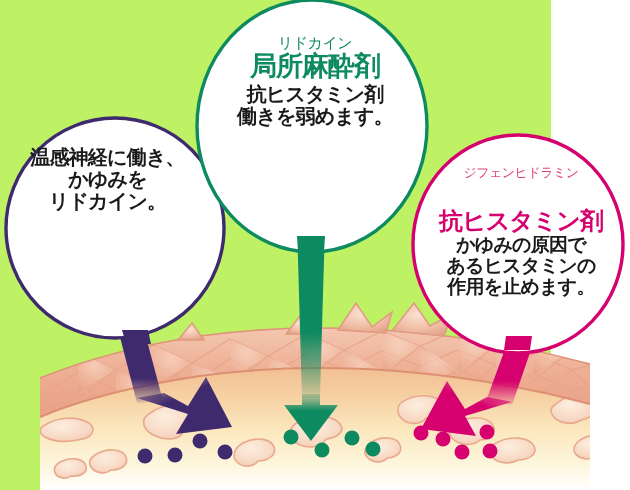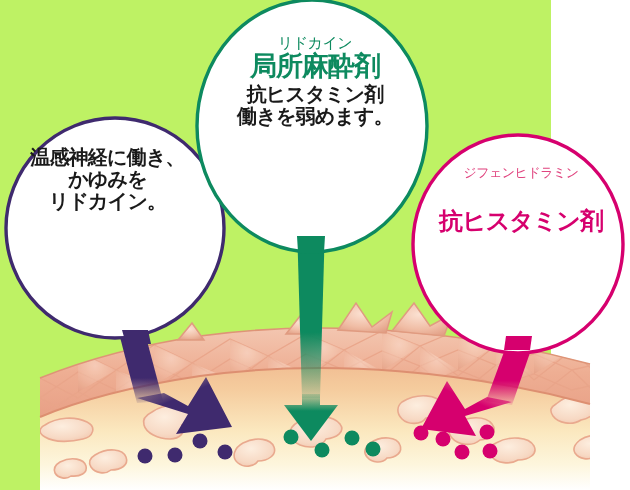--- a/index.html
+++ b/index.html
@@ -241,15 +241,20 @@
   <div class="desc">
     <div>温感神経に働き、</div>
     <div>かゆみを</div>
     <div>リドカイン。</div>
   </div>
 </div>
 
 <div class="callout" id="c-right">
   <div class="drug">ジフェンヒドラミン</div>
   <div class="cat">抗ヒスタミン剤</div>
+  <div class="desc">
+    <div>かゆみの原因で</div>
+    <div>あるヒスタミンの</div>
+    <div>作用を止めます。</div>
+  </div>
 </div>
 
 </div>
 
 </body></html>

